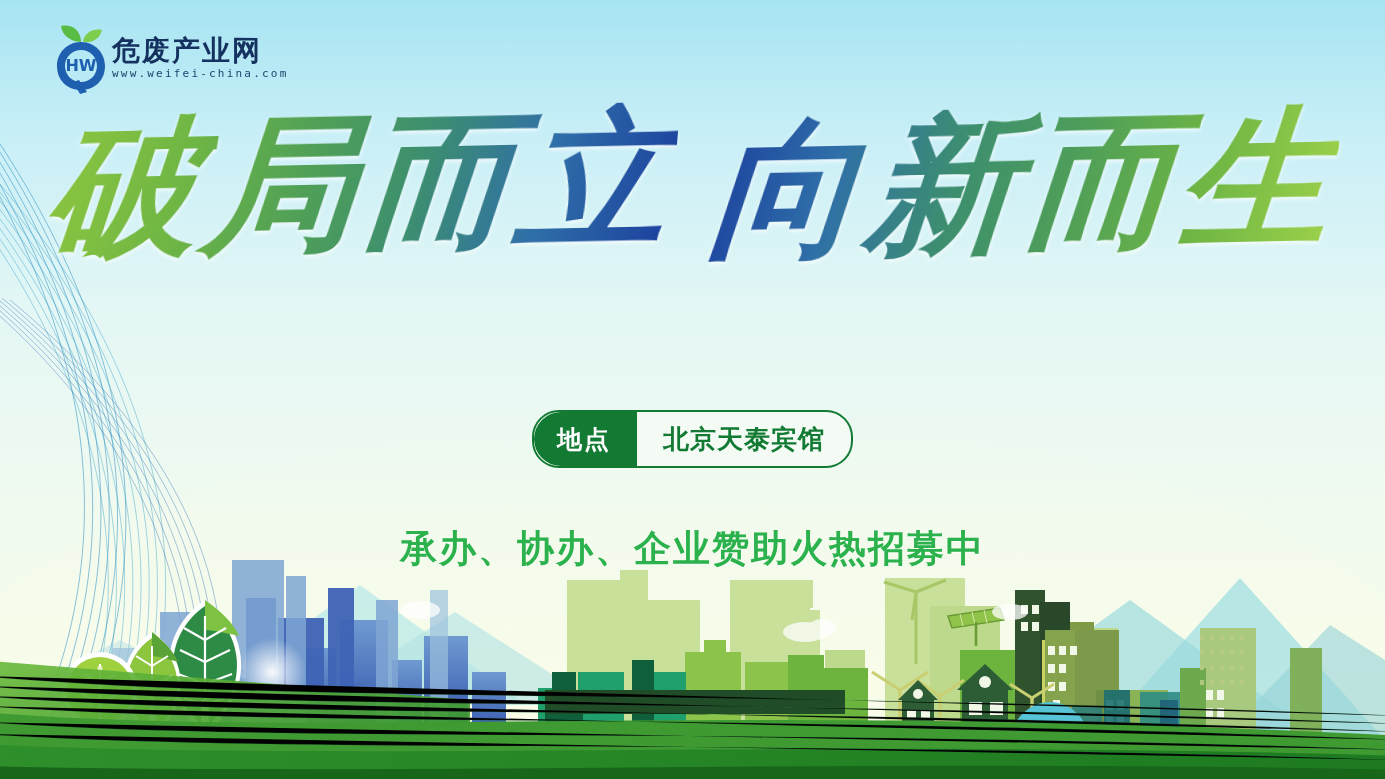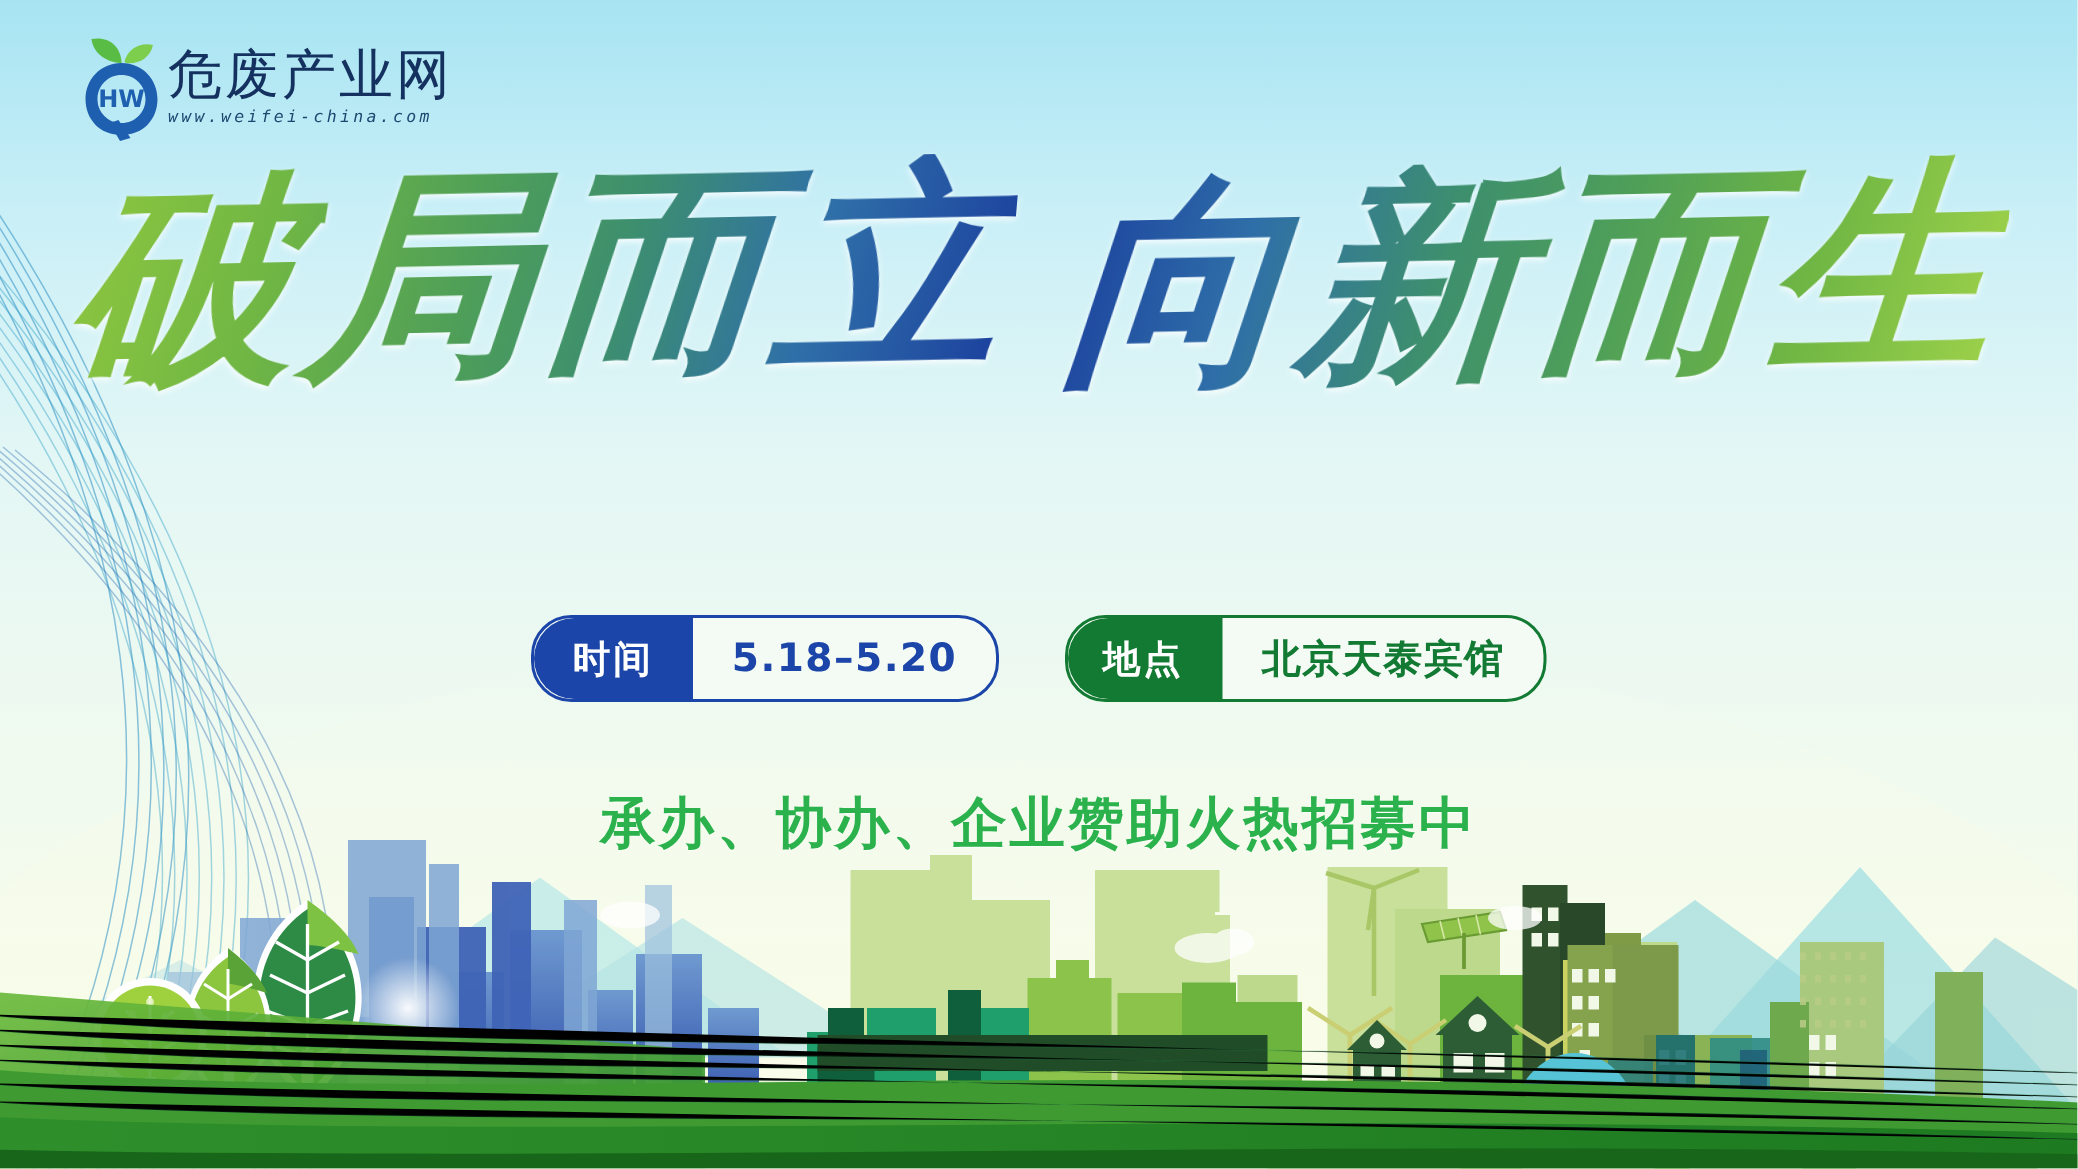--- a/index.html
+++ b/index.html
@@ -15,27 +15,26 @@
       linear-gradient(to bottom,#a7e4f2 0%,#c7eef7 14%,#e2f6f7 30%,#edf9f3 46%,#f2faee 62%,#f6fbe9 78%,#f7fbe6 100%);
   }
   .layer{position:absolute;left:0;top:0;width:1385px;height:779px;}
   .layer svg{display:block;width:1385px;height:779px;}
 
   
   #logo{position:absolute;left:50px;top:22px;display:flex;align-items:center;}
   #logo .mark{width:62px;height:72px;position:relative;}
   #logo .words{display:flex;flex-direction:column;gap:3px;}
   .logo-cn{
-    font-size:36px;font-weight:400;color:#14315f;letter-spacing:2px;
+    font-size:28px;font-weight:700;color:#14315f;letter-spacing:2px;
     line-height:1;font-family:"DejaVu Sans","Liberation Sans",sans-serif;
   }
   .logo-url{
     font-size:11px;color:#1c4770;letter-spacing:2.2px;line-height:1;
     font-family:"DejaVu Sans Mono","Liberation Mono",monospace;
-    font-style:italic;
   }
 
   
   #headline{
     position:absolute;left:0;top:108px;width:1385px;
     text-align:center;line-height:1;
     white-space:nowrap;
   }
   #headline .grp{
     display:inline-block;
@@ -483,24 +482,20 @@
       <div class="logo-url">www.weifei-china.com</div>
     </div>
   </div>
 
   <div id="headline">
     <span class="grp g1">破局而立</span><span class="grp g2">向新而生</span>
   </div>
 
 
   <div id="pills">
-    <div class="pill time">
-      <span class="k">时间</span>
-      <span class="v">5.18–5.20</span>
-    </div>
     <div class="pill place">
       <span class="k">地点</span>
       <span class="v">北京天泰宾馆</span>
     </div>
   </div>
 
   <div id="recruit">承办、协办、企业赞助火热招募中</div>
 
 </div>
 

